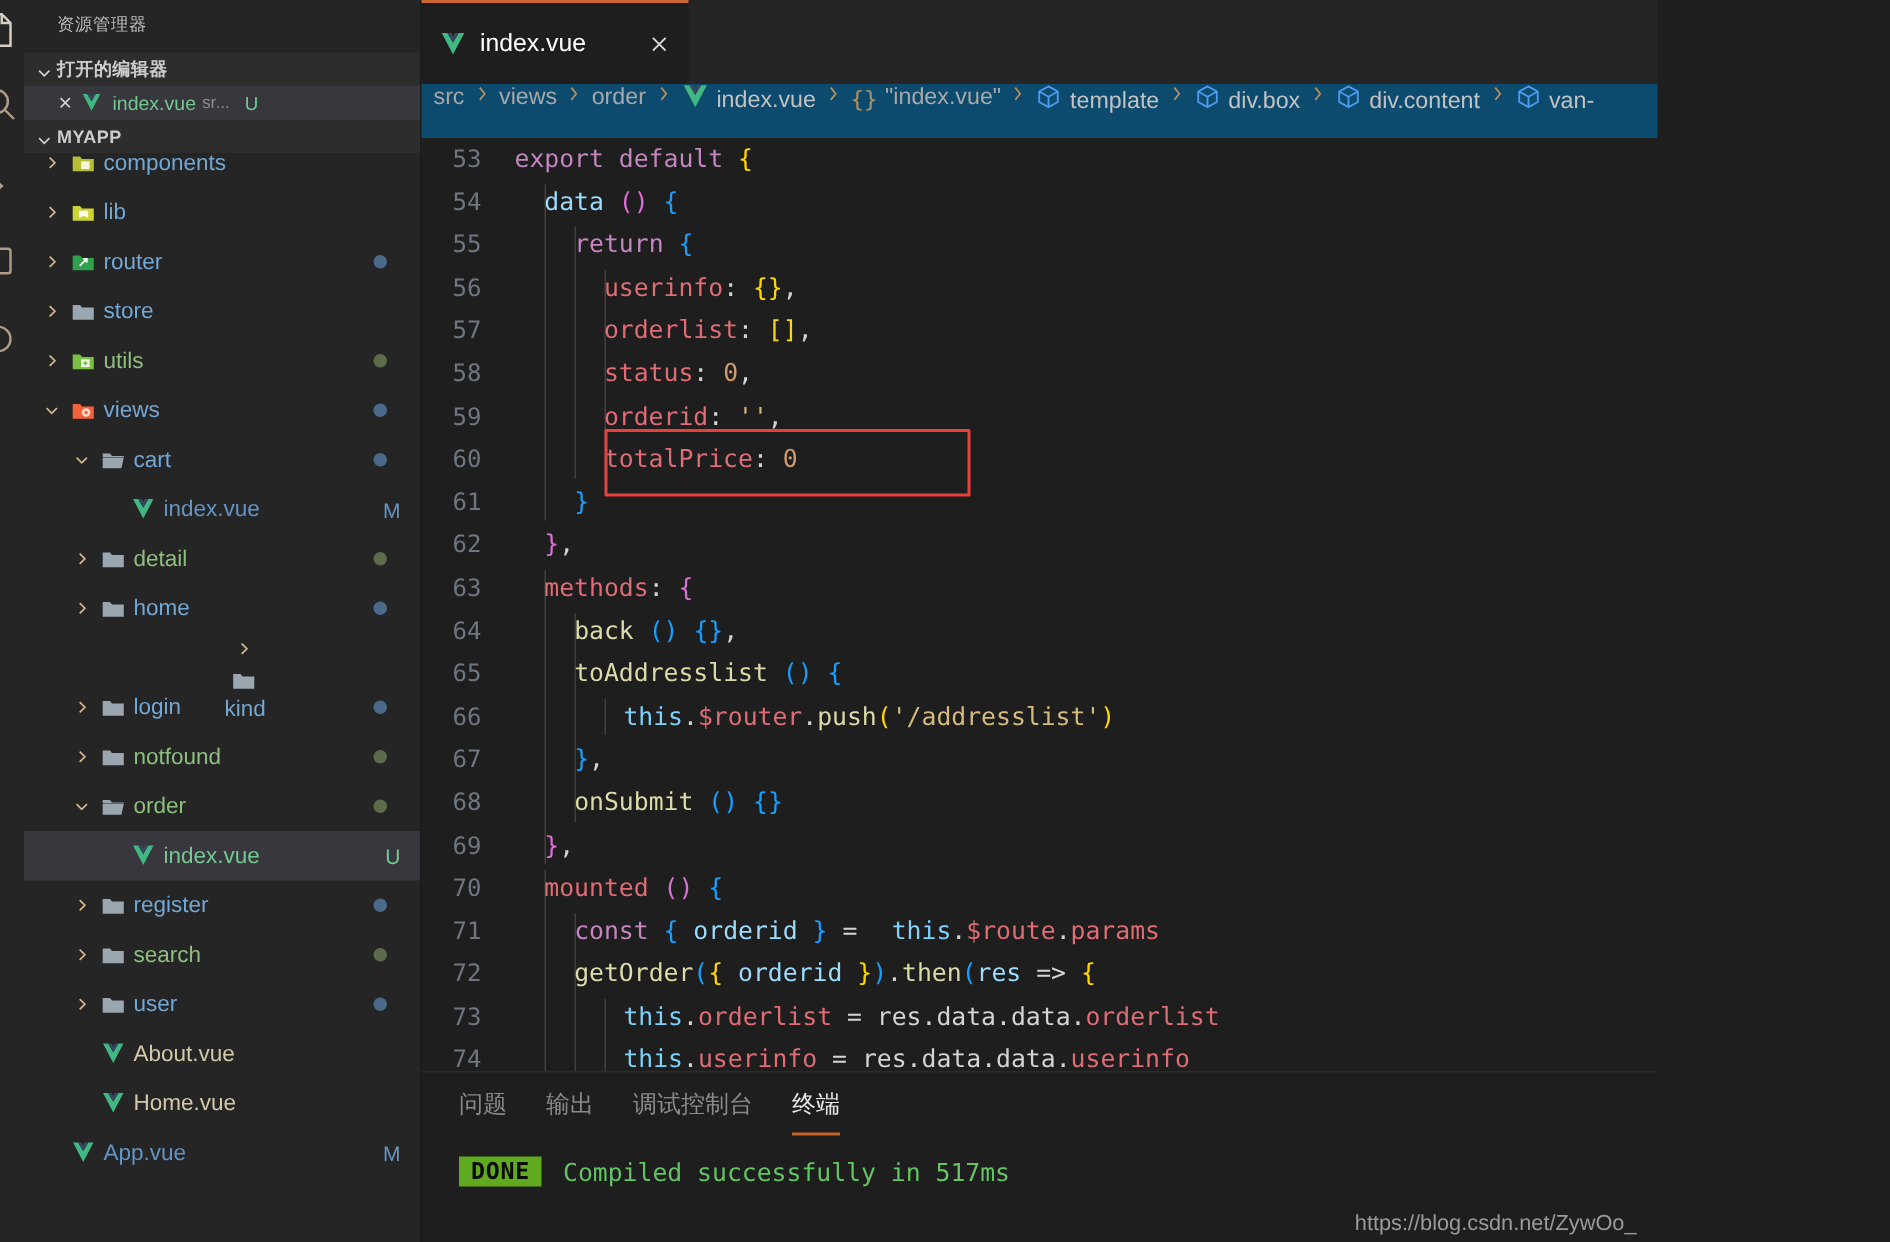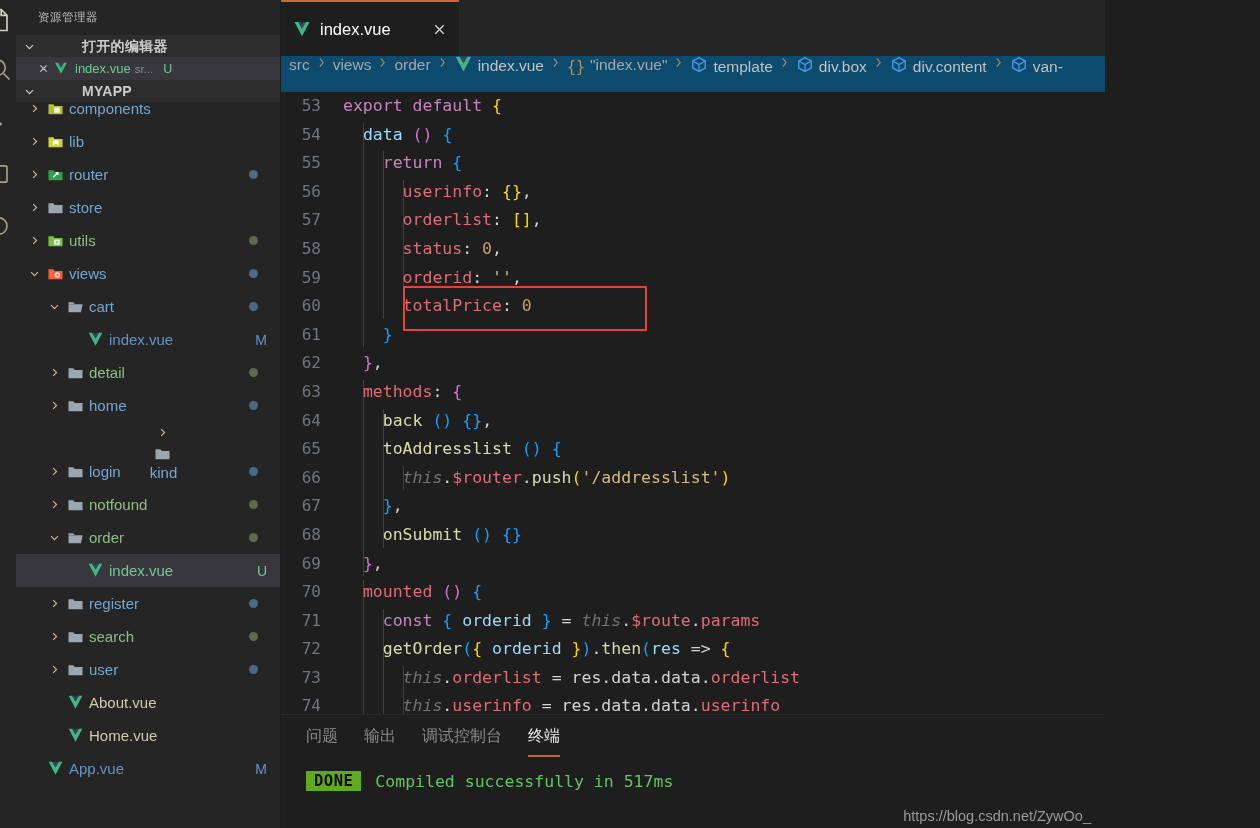--- a/index.html
+++ b/index.html
@@ -27,23 +27,23 @@
     width:264px;flex:0 0 264px;background:#252526;
     display:flex;flex-direction:column;overflow:hidden;
     border-right:1px solid #1b1b1b;
   }
   .sb-title{
     height:35px;line-height:35px;padding-left:22px;
     font-size:11.5px;letter-spacing:.5px;color:#bdbdbd;
     white-space:nowrap;
   }
   .sec-header{
-    height:22px;line-height:22px;display:flex;align-items:center;
-    font-size:14px;font-weight:bold;color:#cccccc;
-    letter-spacing:.3px;cursor:pointer;user-select:none;gap:44px;
+    height:22px;line-height:22px;display:flex;align-items:flex-end;
+    font-size:12px;font-weight:bold;color:#cccccc;
+    letter-spacing:.3px;cursor:pointer;user-select:none;
   }
   .sec-open-editors{background:#2d2d2d;padding-left:4px;}
   .sec-myapp{background:#2d2d2d;padding-left:4px;}
   .twisty{
     width:18px;height:18px;flex:0 0 18px;display:flex;
     align-items:center;justify-content:center;color:#cfcfcf;
   }
   .twisty svg{width:11px;height:11px;display:block;}
 
   .openeditor-row{
@@ -129,21 +129,21 @@
   .t-kw{color:#c586c0;}
   .t-fn{color:#dcdcaa;}
   .t-prop{color:#e06c75;}
   .t-var{color:#9cdcfe;}
   .t-num{color:#d19a66;}
   .t-str{color:#d7ba7d;}
   .t-punct{color:#d4d4d4;}
   .t-br1{color:#ffd700;}
   .t-br2{color:#da70d6;}
   .t-br3{color:#179fff;}
-  .t-this{color:#737373;font-style:italic;}
+  .t-this{color:#7dd3fc;padding-left:13px;}
   .t-red{color:#e06c75;}
 
   .annot-box{
     position:absolute;border:2px solid #e8413c;border-radius:1px;
     pointer-events:none;
   }
 
   
   .panel{
     flex:0 0 113px;background:#1e1e1e;border-top:1px solid #2b2b2b;

